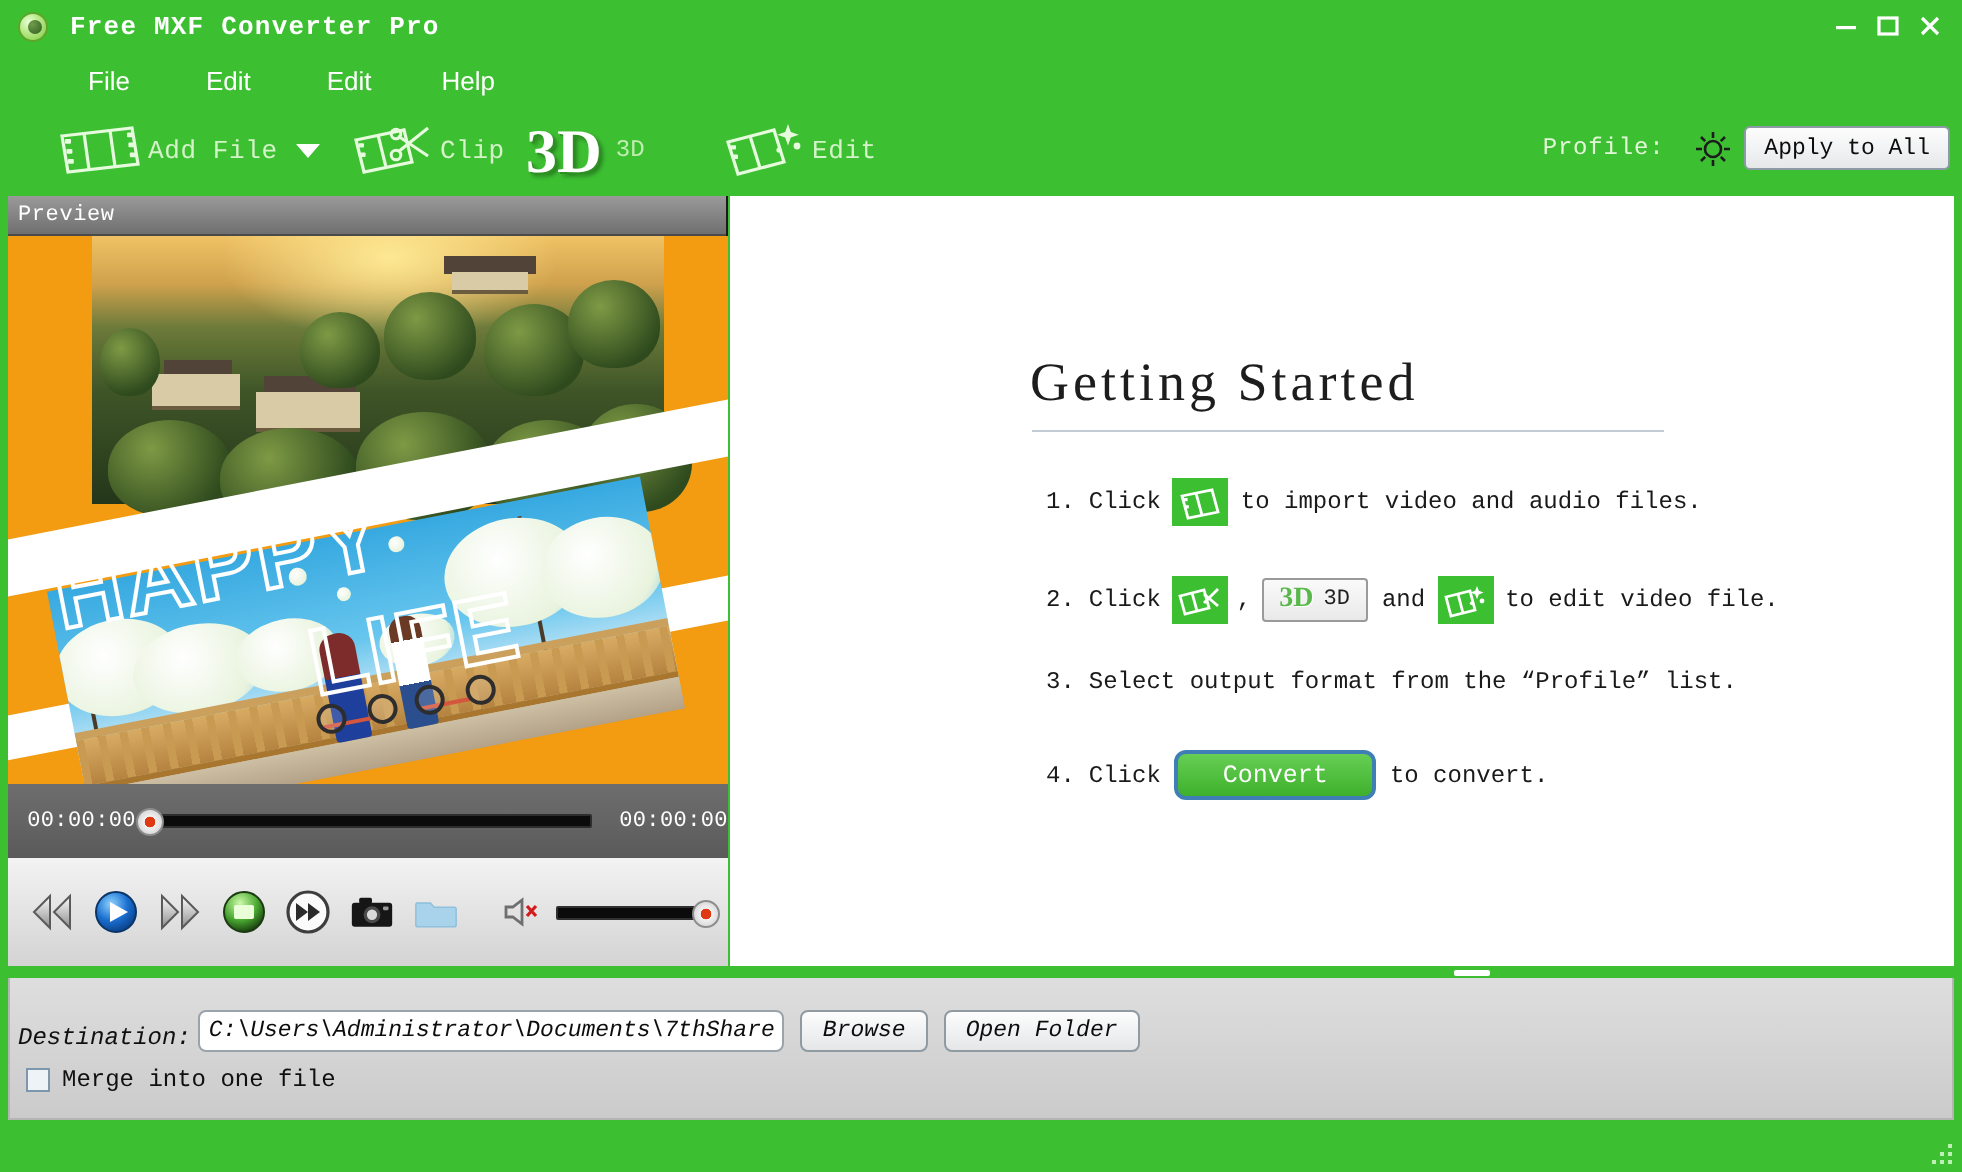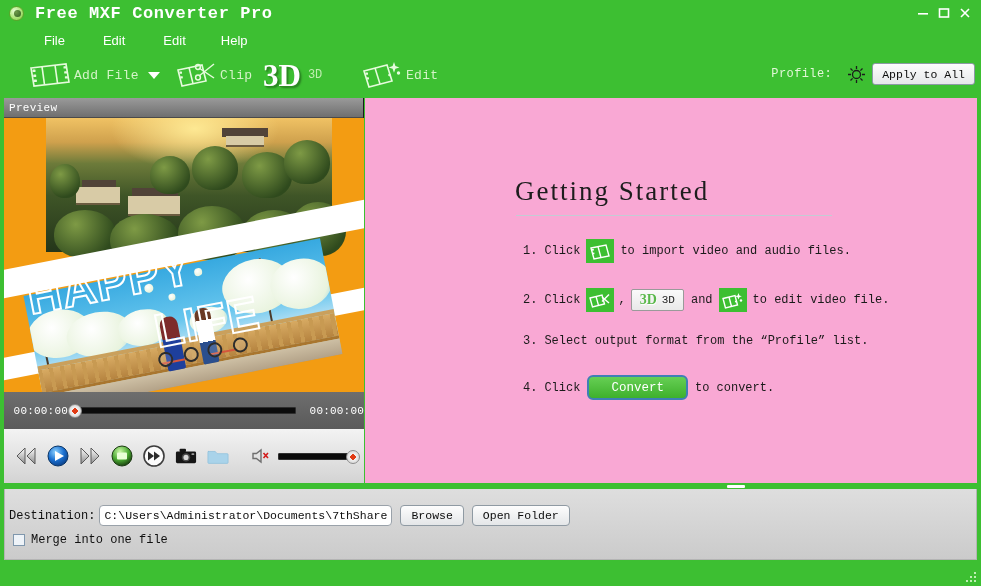--- a/index.html
+++ b/index.html
@@ -26,21 +26,21 @@
     background: radial-gradient(circle at 35% 32%, #e9ffd8 0%, #b9e98a 42%, #7fc93f 100%);
     border: 1px solid #5da52b;
     position: relative;
   }
   #app-icon::after {
     content: ""; position: absolute; left: 4px; top: 3.5px;
     width: 7px; height: 7px; border-radius: 50%;
     background: radial-gradient(circle at 30% 30%, #6f9b4a 0%, #2f5d20 100%);
   }
   #app-title {
-    margin-left: 11px; color: #ffffff; font-size: 17px;
+    margin-left: 11px; color: #ffffff; font-size: 13px;
     font-family: "Liberation Mono", monospace; font-weight: bold;
     letter-spacing: .6px; white-space: nowrap;
   }
   .winbtns { position: absolute; right: 7px; top: 3px; display: flex; gap: 2px; }
   .winbtn {
     width: 19px; height: 19px; display: flex; align-items: center; justify-content: center;
     color: #ffffff; cursor: pointer;
   }
   .winbtn svg { display: block; }
 
@@ -264,21 +264,21 @@
   #vol-thumb {
     position: absolute; right: -5px; top: -4px; width: 14px; height: 14px;
     border-radius: 50%;
     background: radial-gradient(circle at 50% 50%, #e03a14 0%, #e03a14 30%, #f2f2f2 33%, #c9c9c9 100%);
     border: 1px solid #8d8d8d; cursor: pointer;
   }
 
   
   #right-pane {
     position: absolute; left: 361px; top: 0; width: 612px; height: 396px;
-    background: #f9a8d4;
+    background: #ffffff;
   }
   #gs-title {
     position: absolute; left: 150px; top: 78px;
     font-family: "Liberation Serif", serif; font-size: 27px; color: #1d1d1d;
     letter-spacing: 2px; white-space: nowrap;
   }
   #gs-rule {
     position: absolute; left: 151px; top: 117px; width: 316px; height: 1px;
     background: #c3ccd4;
   }
@@ -327,21 +327,21 @@
     background: #ffffff; border-radius: 1px; cursor: row-resize;
   }
 
   
   #bottom {
     position: absolute; left: 4px; top: 489px; width: 973px; height: 71px;
     background: linear-gradient(#dedede, #cbcbcb);
     border: 1px solid #b4b4b4; border-top: none;
   }
   #dest-row {
-    position: absolute; left: 4px; top: 16px; display: flex; align-items: center;
+    position: absolute; left: 4px; top: 16px; display: flex; align-items: flex-end; font-style: italic;
   }
   #dest-label {
     font-family: "Liberation Mono", monospace; font-size: 12px; color: #101010;
     margin-right: 4px; white-space: nowrap;
   }
   #dest-input {
     width: 293px; height: 21px; padding: 0 4px;
     background: #ffffff; border: 1px solid #9aa2aa; border-radius: 4px;
     font-family: "Liberation Mono", monospace; font-size: 11.5px; color: #0d0d0d;
     display: flex; align-items: center; overflow: hidden; white-space: nowrap;

